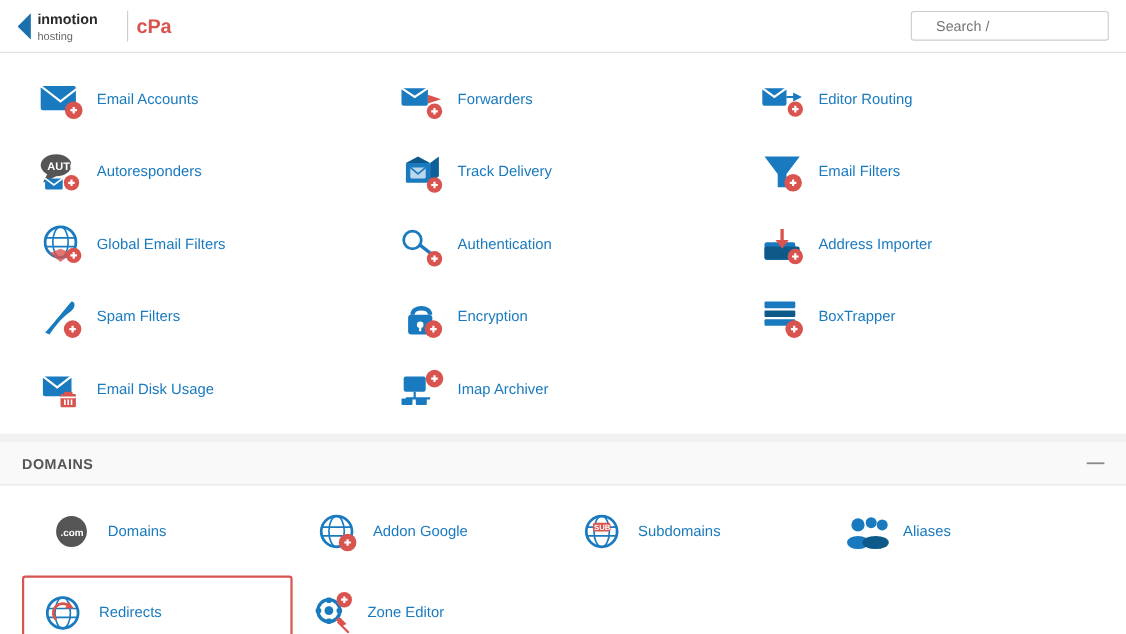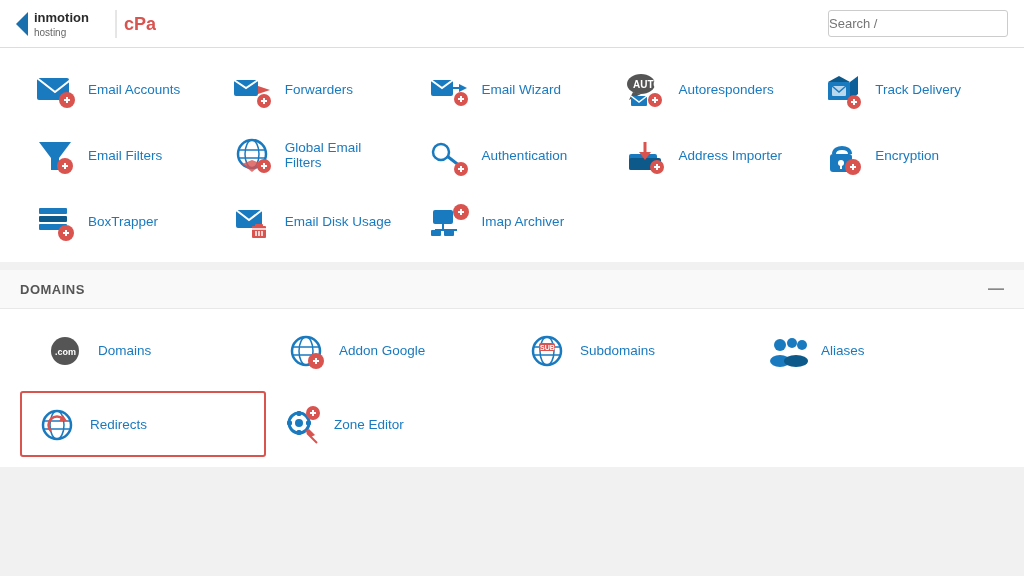--- a/index.html
+++ b/index.html
@@ -21,21 +21,21 @@
     }
     .logo-inmotion {
       display: flex;
       align-items: center;
       gap: 4px;
     }
     .header-search {
       margin-left: auto;
       border: 1px solid #ccc;
       border-radius: 3px;
-      padding: 5px 0;
+      padding: 5px 22px;
       font-size: 13px;
       color: #0f172a;
       width: 180px;
       background: #fff;
     }
 
     
     .main {
       height: calc(576px - 48px);
       overflow-y: auto;
@@ -44,21 +44,21 @@
 
     
     .email-section {
       background: #fff;
       padding: 10px 20px 10px 20px;
     }
 
     
     .items-grid {
       display: grid;
-      grid-template-columns: repeat(5, 1fr);
+      grid-template-columns: repeat(3, 1fr);
       gap: 4px 0;
     }
 
     .item {
       display: flex;
       align-items: center;
       gap: 10px;
       padding: 8px 12px;
       cursor: pointer;
       border-radius: 3px;
@@ -189,21 +189,21 @@
           <svg width="44" height="44" viewBox="0 0 44 44">
             <rect x="4" y="12" width="22" height="16" rx="2" fill="#1a7abf"></rect>
             <polyline points="4,12 15,20 26,12" fill="none" stroke="#fff" stroke-width="2"></polyline>
             <line x1="26" y1="20" x2="34" y2="20" stroke="#1a7abf" stroke-width="2"></line>
             <polygon points="32,16 40,20 32,24" fill="#1a7abf"></polygon>
             <circle cx="34" cy="31" r="7" fill="#d9534f"></circle>
             <line x1="31" y1="31" x2="37" y2="31" stroke="#fff" stroke-width="2"></line>
             <line x1="34" y1="28" x2="34" y2="34" stroke="#fff" stroke-width="2"></line>
           </svg>
         </div>
-        <span class="item-label">Email Wizard</span>
+        <span class="item-label">Editor Routing</span>
       </div>
 
       <div class="item">
         <div class="item-icon">
           <svg width="44" height="44" viewBox="0 0 44 44">
 
             <ellipse cx="18" cy="16" rx="14" ry="10" fill="#555"></ellipse>
             <text x="10" y="20" font-family="Arial" font-size="10" font-weight="bold" fill="#fff">AUTO</text>
             <polygon points="10,24 6,32 18,26" fill="#555"></polygon>
 
@@ -292,20 +292,32 @@
             <line x1="22" y1="8" x2="22" y2="22" stroke="#d9534f" stroke-width="3"></line>
             <polygon points="16,18 22,26 28,18" fill="#d9534f"></polygon>
             <circle cx="34" cy="33" r="7" fill="#d9534f"></circle>
             <line x1="31" y1="33" x2="37" y2="33" stroke="#fff" stroke-width="2"></line>
             <line x1="34" y1="30" x2="34" y2="36" stroke="#fff" stroke-width="2"></line>
           </svg>
         </div>
         <span class="item-label">Address Importer</span>
       </div>
 
+      <div class="item">
+        <div class="item-icon">
+          <svg width="44" height="44" viewBox="0 0 44 44">
+
+            <path d="M8,36 C14,30 20,22 32,8 C36,8 36,14 30,18 C22,24 16,32 12,38 Z" fill="#1a7abf"></path>
+            <circle cx="33" cy="33" r="8" fill="#d9534f"></circle>
+            <line x1="30" y1="33" x2="36" y2="33" stroke="#fff" stroke-width="2"></line>
+            <line x1="33" y1="30" x2="33" y2="36" stroke="#fff" stroke-width="2"></line>
+          </svg>
+        </div>
+        <span class="item-label">Spam Filters</span>
+      </div>
 
       <div class="item">
         <div class="item-icon">
           <svg width="44" height="44" viewBox="0 0 44 44">
 
             <rect x="10" y="20" width="22" height="18" rx="3" fill="#1a7abf"></rect>
             <path d="M14,20 C14,12 30,12 30,20" fill="none" stroke="#1a7abf" stroke-width="4"></path>
             <circle cx="21" cy="29" r="3" fill="#fff"></circle>
             <line x1="21" y1="31" x2="21" y2="35" stroke="#fff" stroke-width="2"></line>
             <circle cx="33" cy="33" r="8" fill="#d9534f"></circle>

